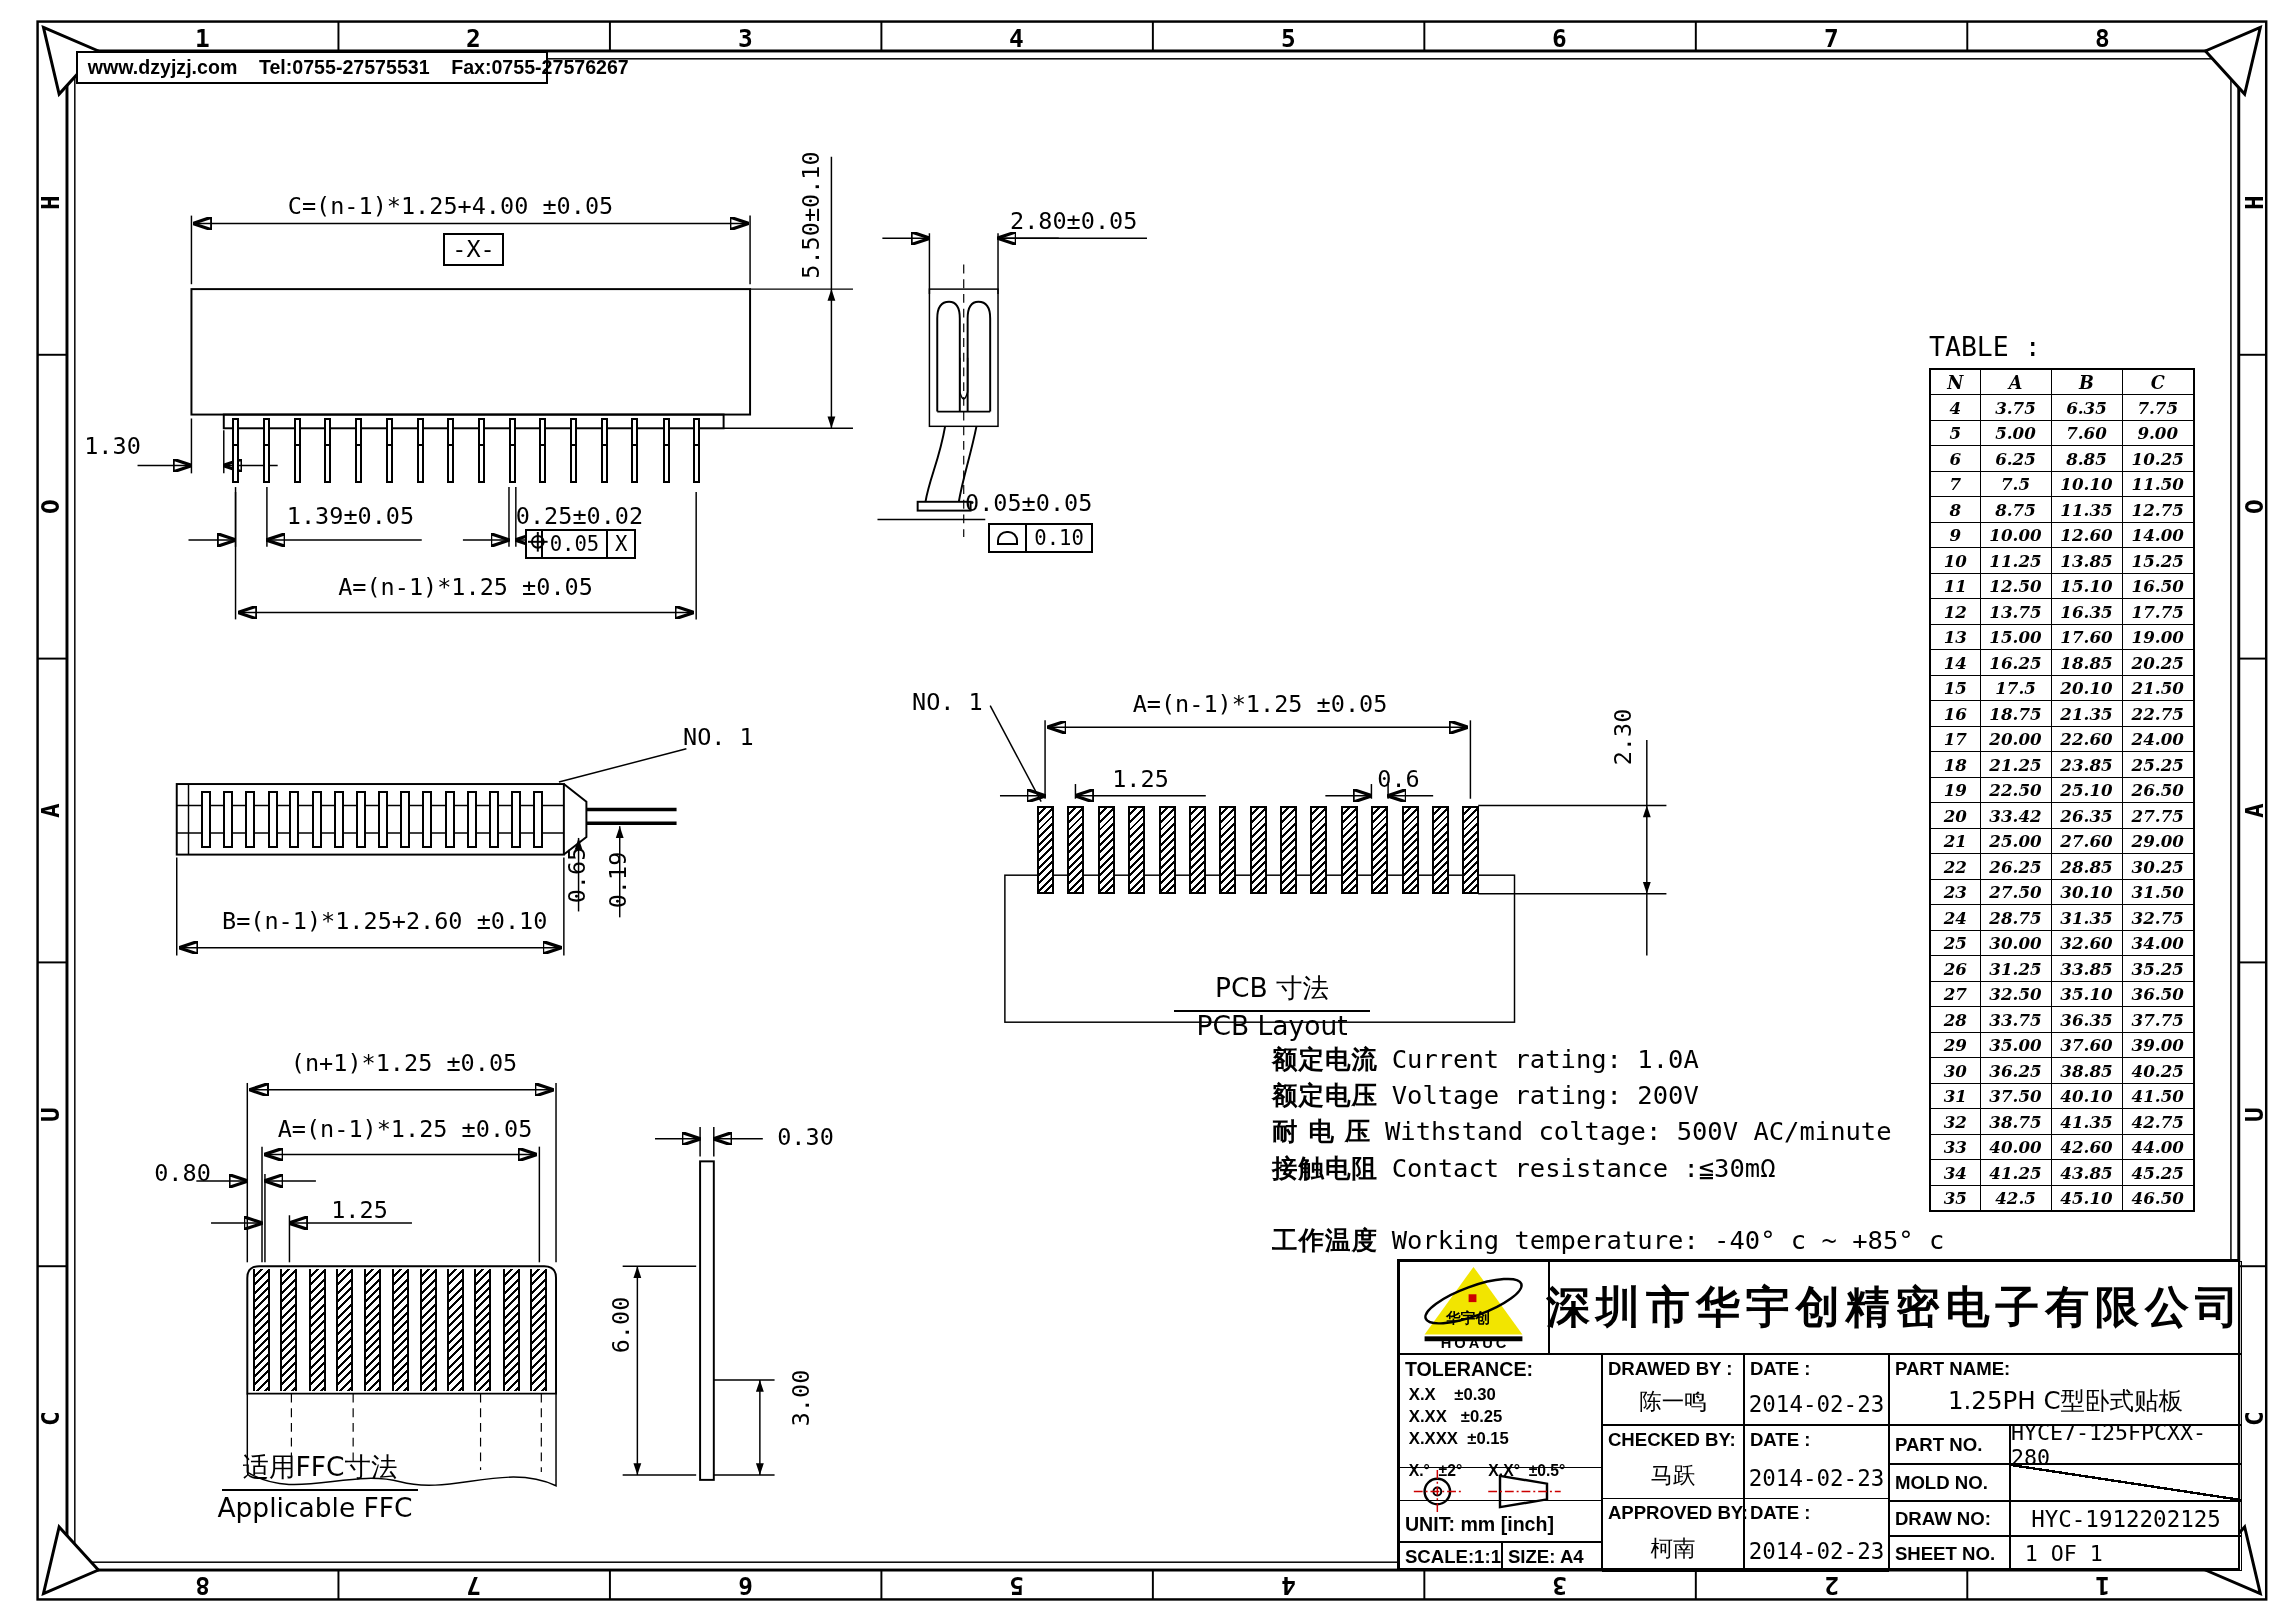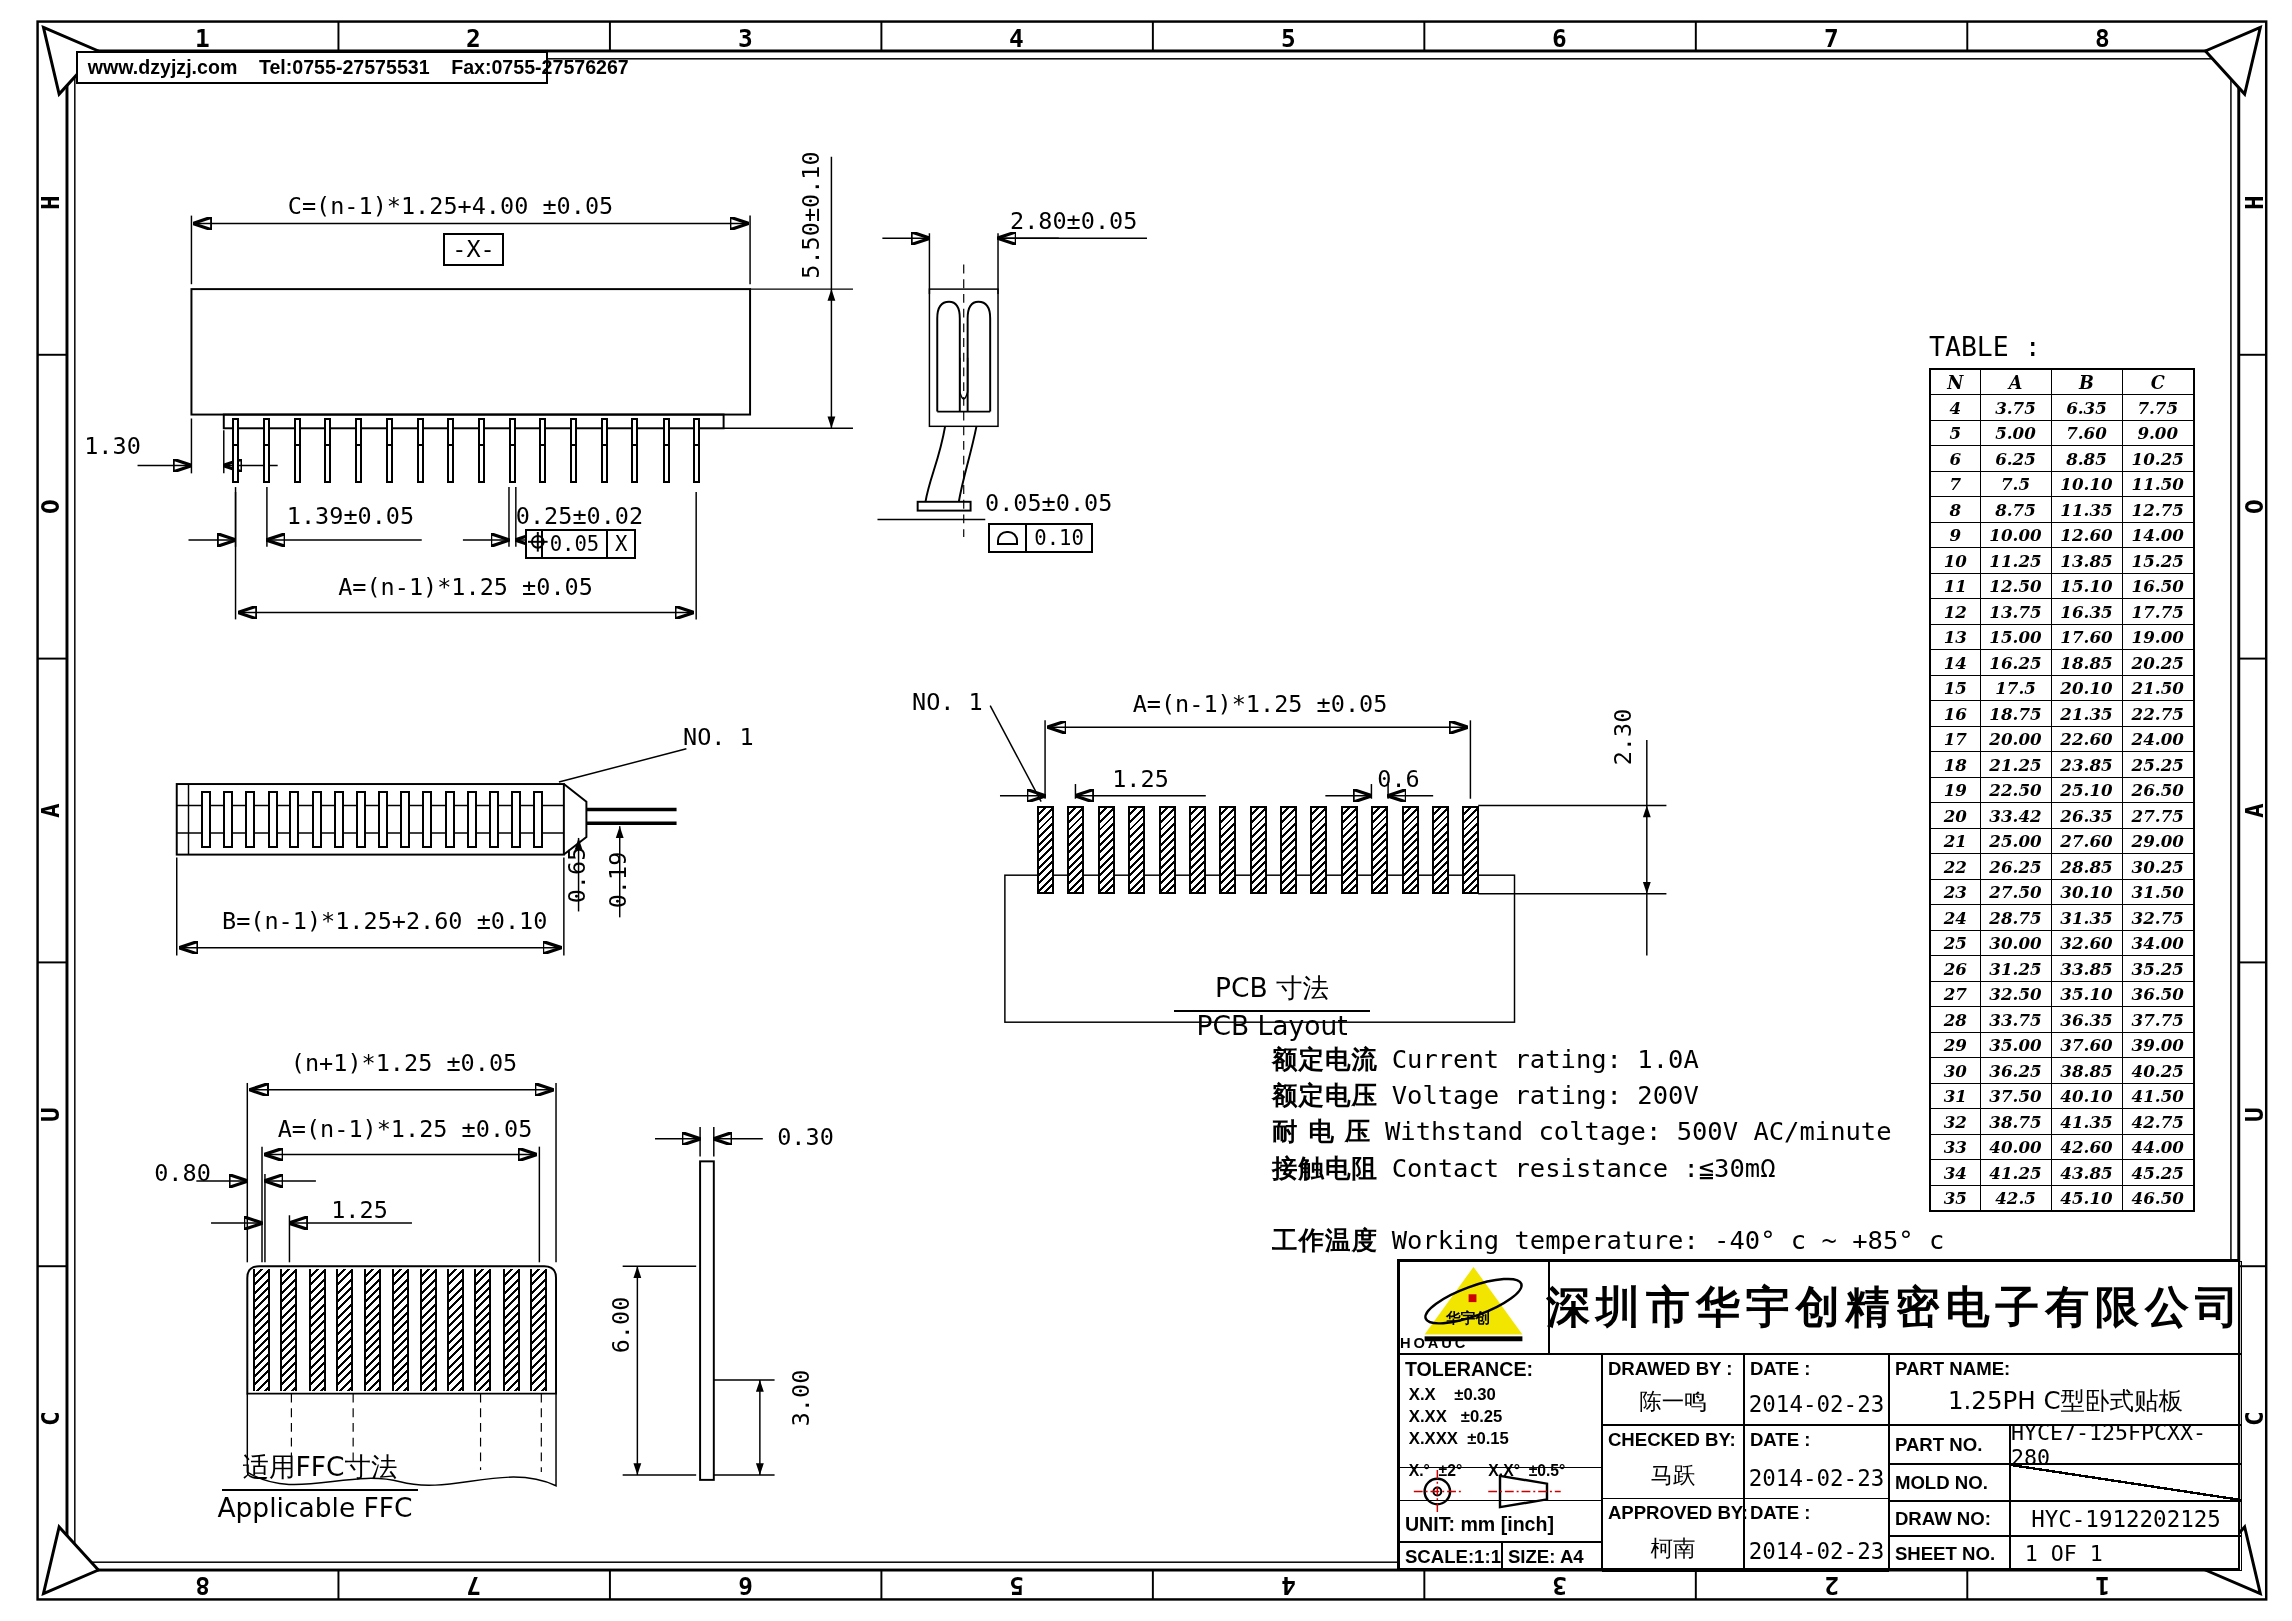--- a/index.html
+++ b/index.html
@@ -52,21 +52,21 @@
   .tb{position:absolute;border:1.5px solid #000;box-sizing:border-box;}
   .tb-label{font:bold 18.6px "Liberation Sans",sans-serif;padding:2.9px 4.9px;white-space:nowrap;}
   .tb-value{position:absolute;left:0;right:0;bottom:6.9px;text-align:center;
       font:22.5px "DejaVu Sans Mono",monospace;white-space:nowrap;}
   .tol-line{font:bold 16.7px "Liberation Sans",sans-serif;padding:1px 8.8px;white-space:pre;}
   .tol-angles{font:bold 15.7px "Liberation Sans",sans-serif;padding:11.8px 8.8px 0;white-space:pre;}
   .diag{background:linear-gradient(to top right,transparent calc(50% - 1.2px),#000 calc(50% - 1.2px),
         #000 calc(50% + 1.2px),transparent calc(50% + 1.2px));}
   #company-cell{display:flex;align-items:center;justify-content:center;
       font:bold 44px "DejaVu Sans",sans-serif;letter-spacing:5.9px;white-space:nowrap;}
-  #logo-text{position:absolute;left:0;bottom:2px;width:150px;
+  #logo-text{position:absolute;left:0;bottom:2px;width:150px;text-align:center;
       font:bold 14.7px "Liberation Sans",sans-serif;letter-spacing:2.9px;}
 </style>
 </head>
 <body>
 
 <div id="page">
 
   <svg id="frame-svg" viewBox="0 0 2339 1654" width="2293" height="1621">
     <rect x="38" y="22" width="2274" height="1610" stroke-width="2.5"></rect>
     <rect x="68" y="52" width="2216" height="1550" stroke-width="3"></rect>
@@ -248,21 +248,21 @@
           <line x1="11" y1="1" x2="11" y2="21" stroke="#000" stroke-width="2"></line>
           <line x1="1" y1="11" x2="21" y2="11" stroke="#000" stroke-width="2"></line>
         </svg>
     </span>
     <span>0.05</span>
     <span>X</span>
   </div>
   <div class="lbl c" style="left:304px;top:573px;width:323px">A=(n-1)*1.25 ±0.05</div>
 
   <div class="lbl" style="left:1010px;top:207px">2.80±0.05</div>
-  <div class="lbl" style="left:985px;top:489px">0.05±0.05</div>
+  <div class="lbl" style="left:965px;top:489px">0.05±0.05</div>
   <div class="fcf" style="left:988px;top:523px">
     <span>
         <i class="halfdisc"></i>
       </span>
     <span>0.10</span>
   </div>
 
   <div class="lbl" style="left:683px;top:723px">NO. 1</div>
   <div class="lbl c rot" style="left:545px;top:861px;width:63px">0.65</div>
   <div class="lbl c rot" style="left:586px;top:866px;width:63px">0.19</div>

